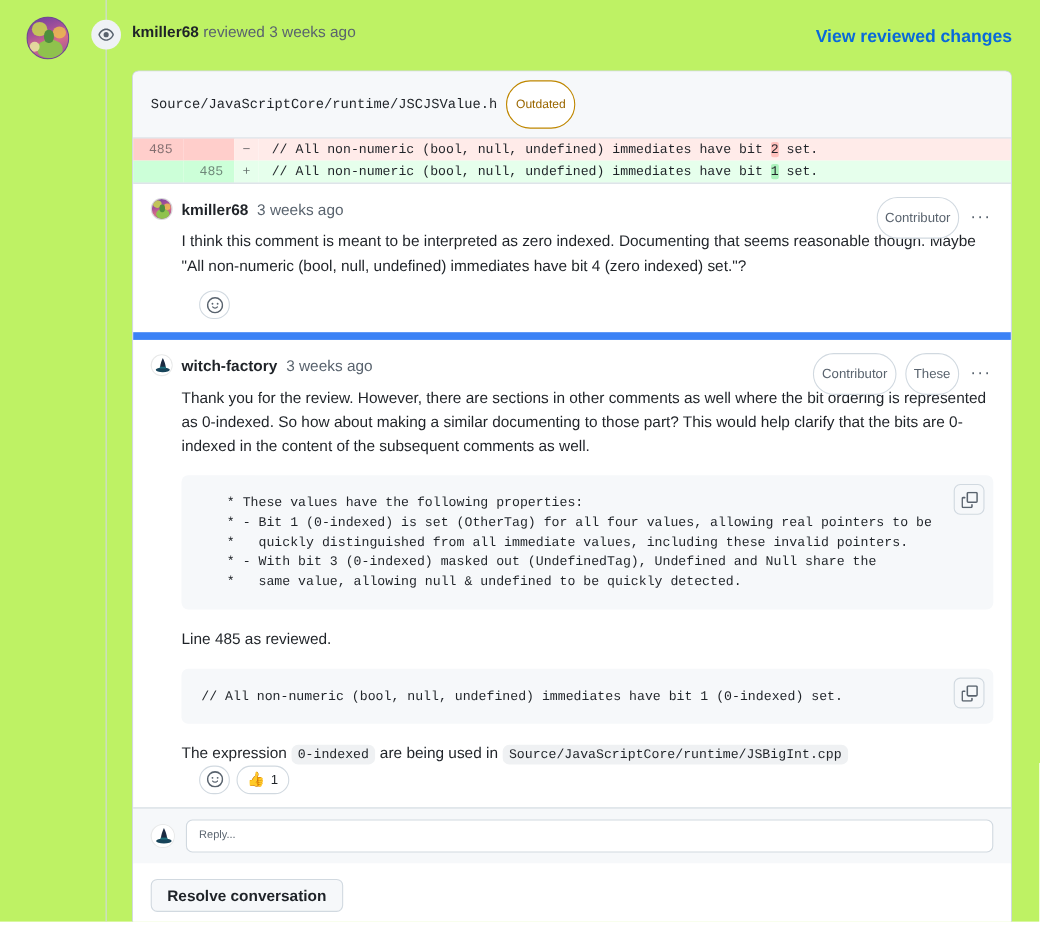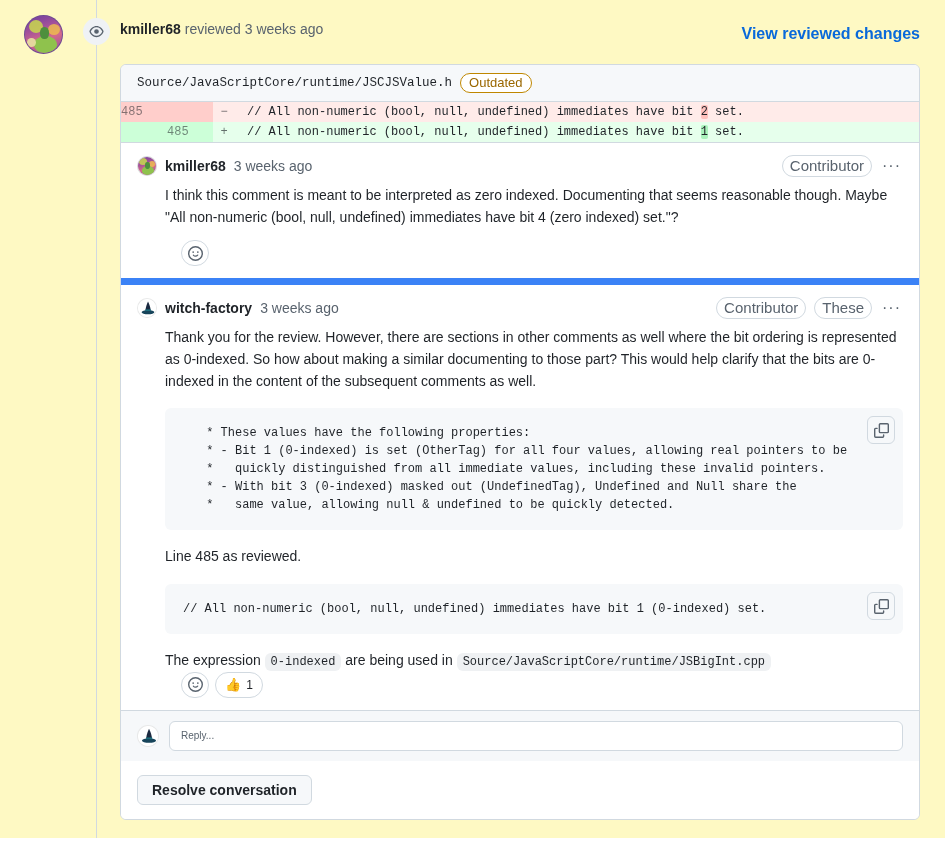--- a/index.html
+++ b/index.html
@@ -7,21 +7,21 @@
     margin: 0; padding: 0;
     background: #ffffff;
     font-family: "Liberation Sans", sans-serif;
     color: #1f2328;
   }
   .page {
     position: relative;
     width: 945px;
     height: 838px;
     overflow: hidden;
-    background: #fef9c3;
+    background: #bef264;
   }
 
   
   .timeline-rail {
     position: absolute;
     left: 96px;
     top: 0;
     bottom: 0;
     width: 1px;
     background: #d1d9e0;
@@ -94,44 +94,44 @@
     padding: 8px 16px;
     background: #f6f8fa;
     border-bottom: 1px solid #d1d9e0;
   }
   .diff-file-path {
     font-family: "Liberation Mono", "DejaVu Sans Mono", monospace;
     font-size: 12.5px;
     color: #1f2328;
   }
   .badge-outdated {
-    font-size: 13px;
+    font-size: 11px;
     line-height: 18px;
-    padding: 0 8px;
+    padding: 12px 8px;
     border-radius: 2em;
     border: 1px solid #bf8700;
     color: #9a6700;
     background: #ffffff;
     white-space: nowrap;
   }
 
   
   .diff-table { width: 100%; border-collapse: collapse; }
   .diff-table td {
     font-family: "Liberation Mono", "DejaVu Sans Mono", monospace;
     font-size: 12px;
     line-height: 20px;
     padding: 0;
     vertical-align: top;
     white-space: pre;
   }
   td.ln {
     width: 46px;
     min-width: 46px;
-    text-align: left;
+    text-align: right;
     padding-right: 10px;
     color: rgba(31,35,40,0.55);
     user-select: none;
   }
   td.marker {
     width: 22px;
     text-align: center;
     color: rgba(31,35,40,0.65);
     user-select: none;
   }
@@ -178,23 +178,23 @@
   .av-witch svg { display: block; }
 
   .c-author { font-weight: 600; font-size: 14px; color: #1f2328; }
   .c-time { font-size: 14px; color: #59636e; }
   .head-right {
     position: absolute;
     right: 0; top: 0;
     display: flex; align-items: center; gap: 8px;
   }
   .role-badge {
-    font-size: 15px;
+    font-size: 12px;
     line-height: 18px;
-    padding: 1px 7px;
+    padding: 9px 7px;
     border-radius: 2em;
     border: 1px solid #d1d9e0;
     color: #59636e;
     background: #ffffff;
     white-space: nowrap;
   }
   .kebab {
     color: #59636e;
     font-size: 16px;
     line-height: 14px;

